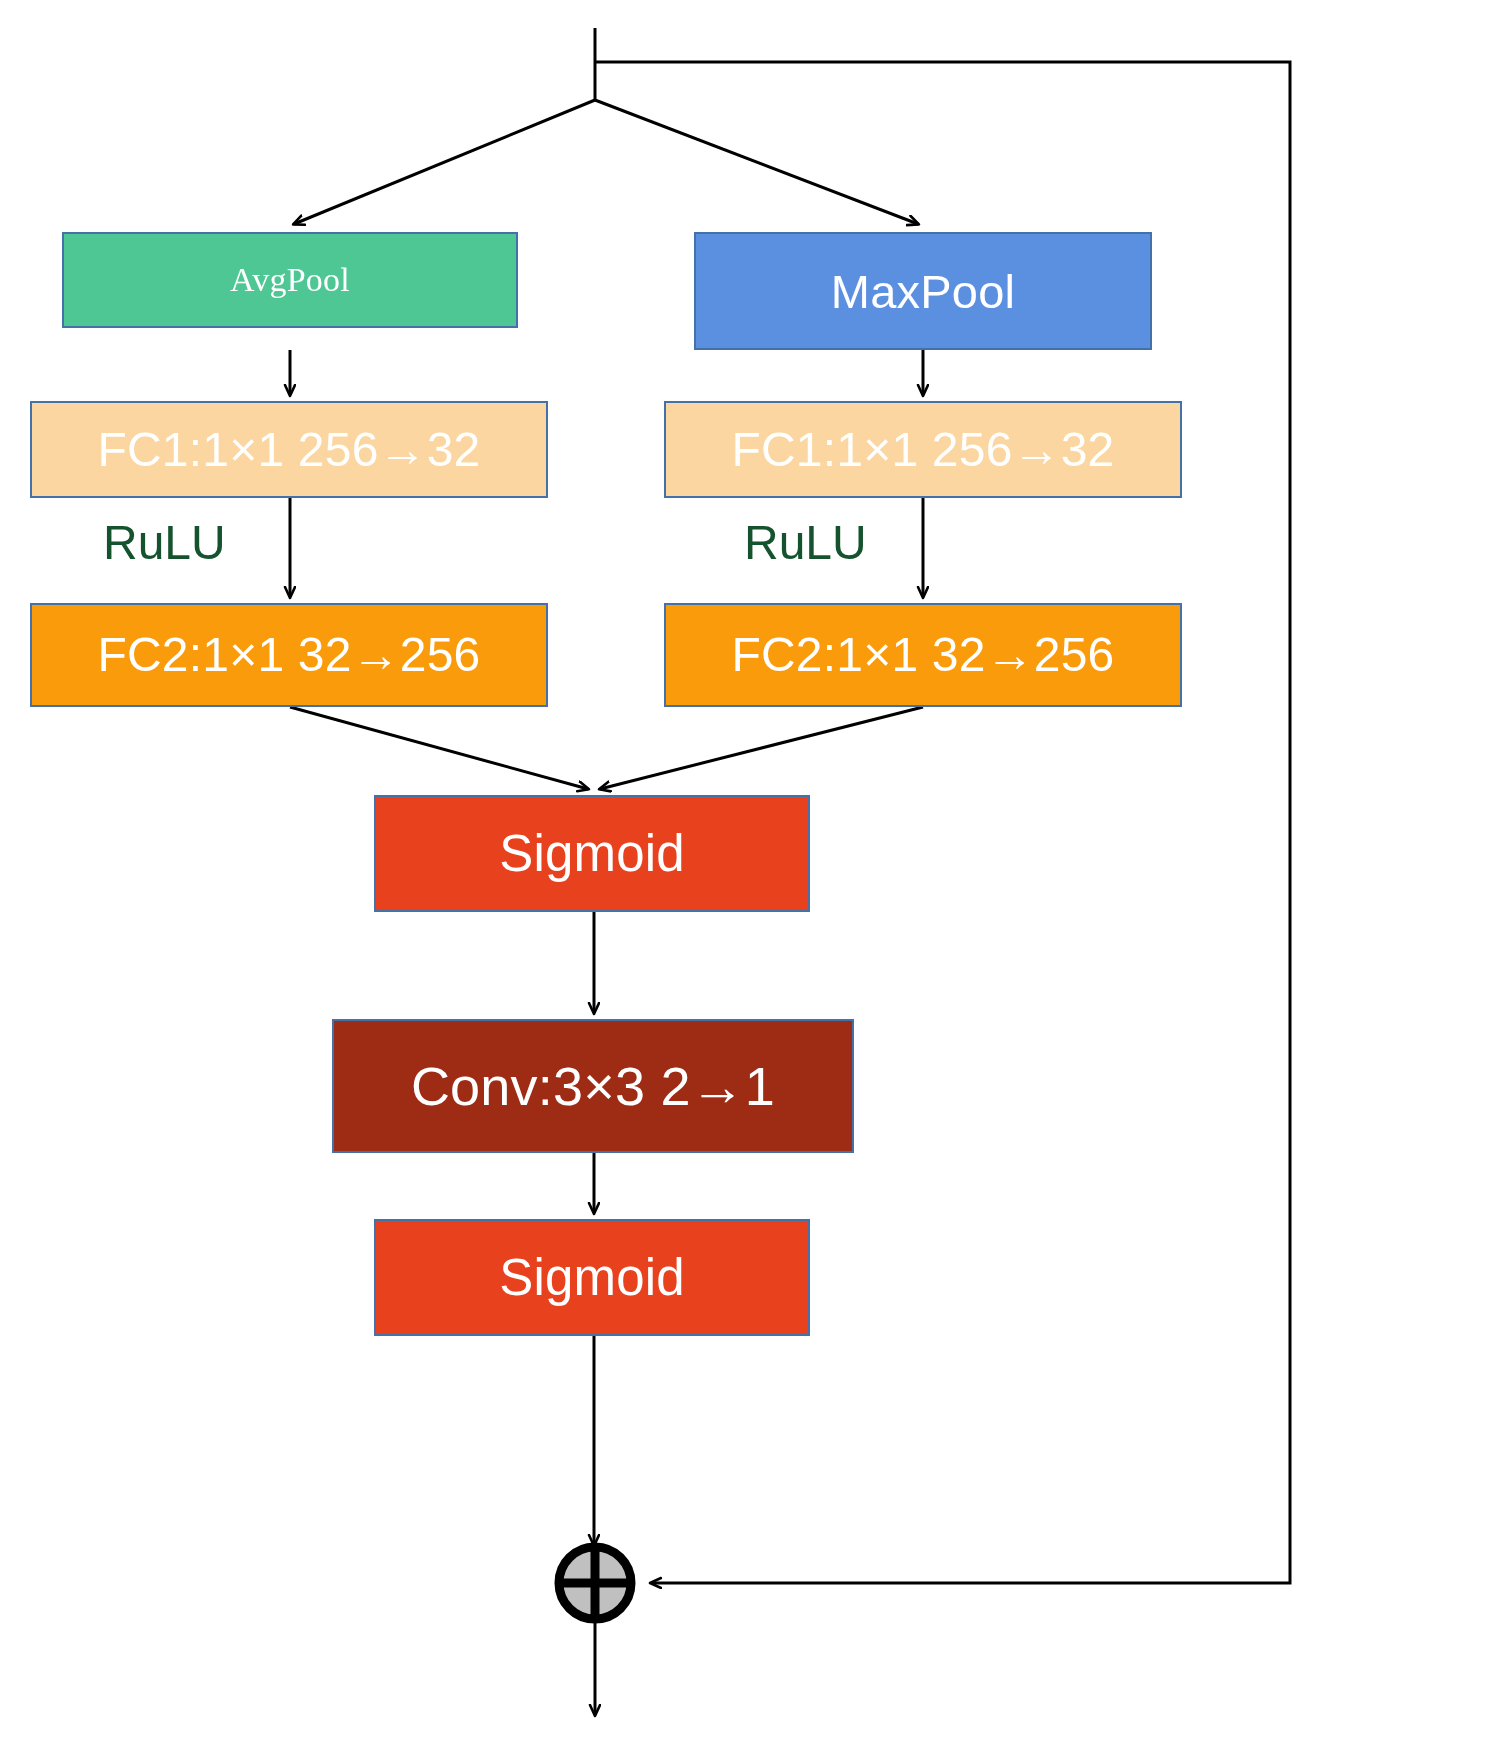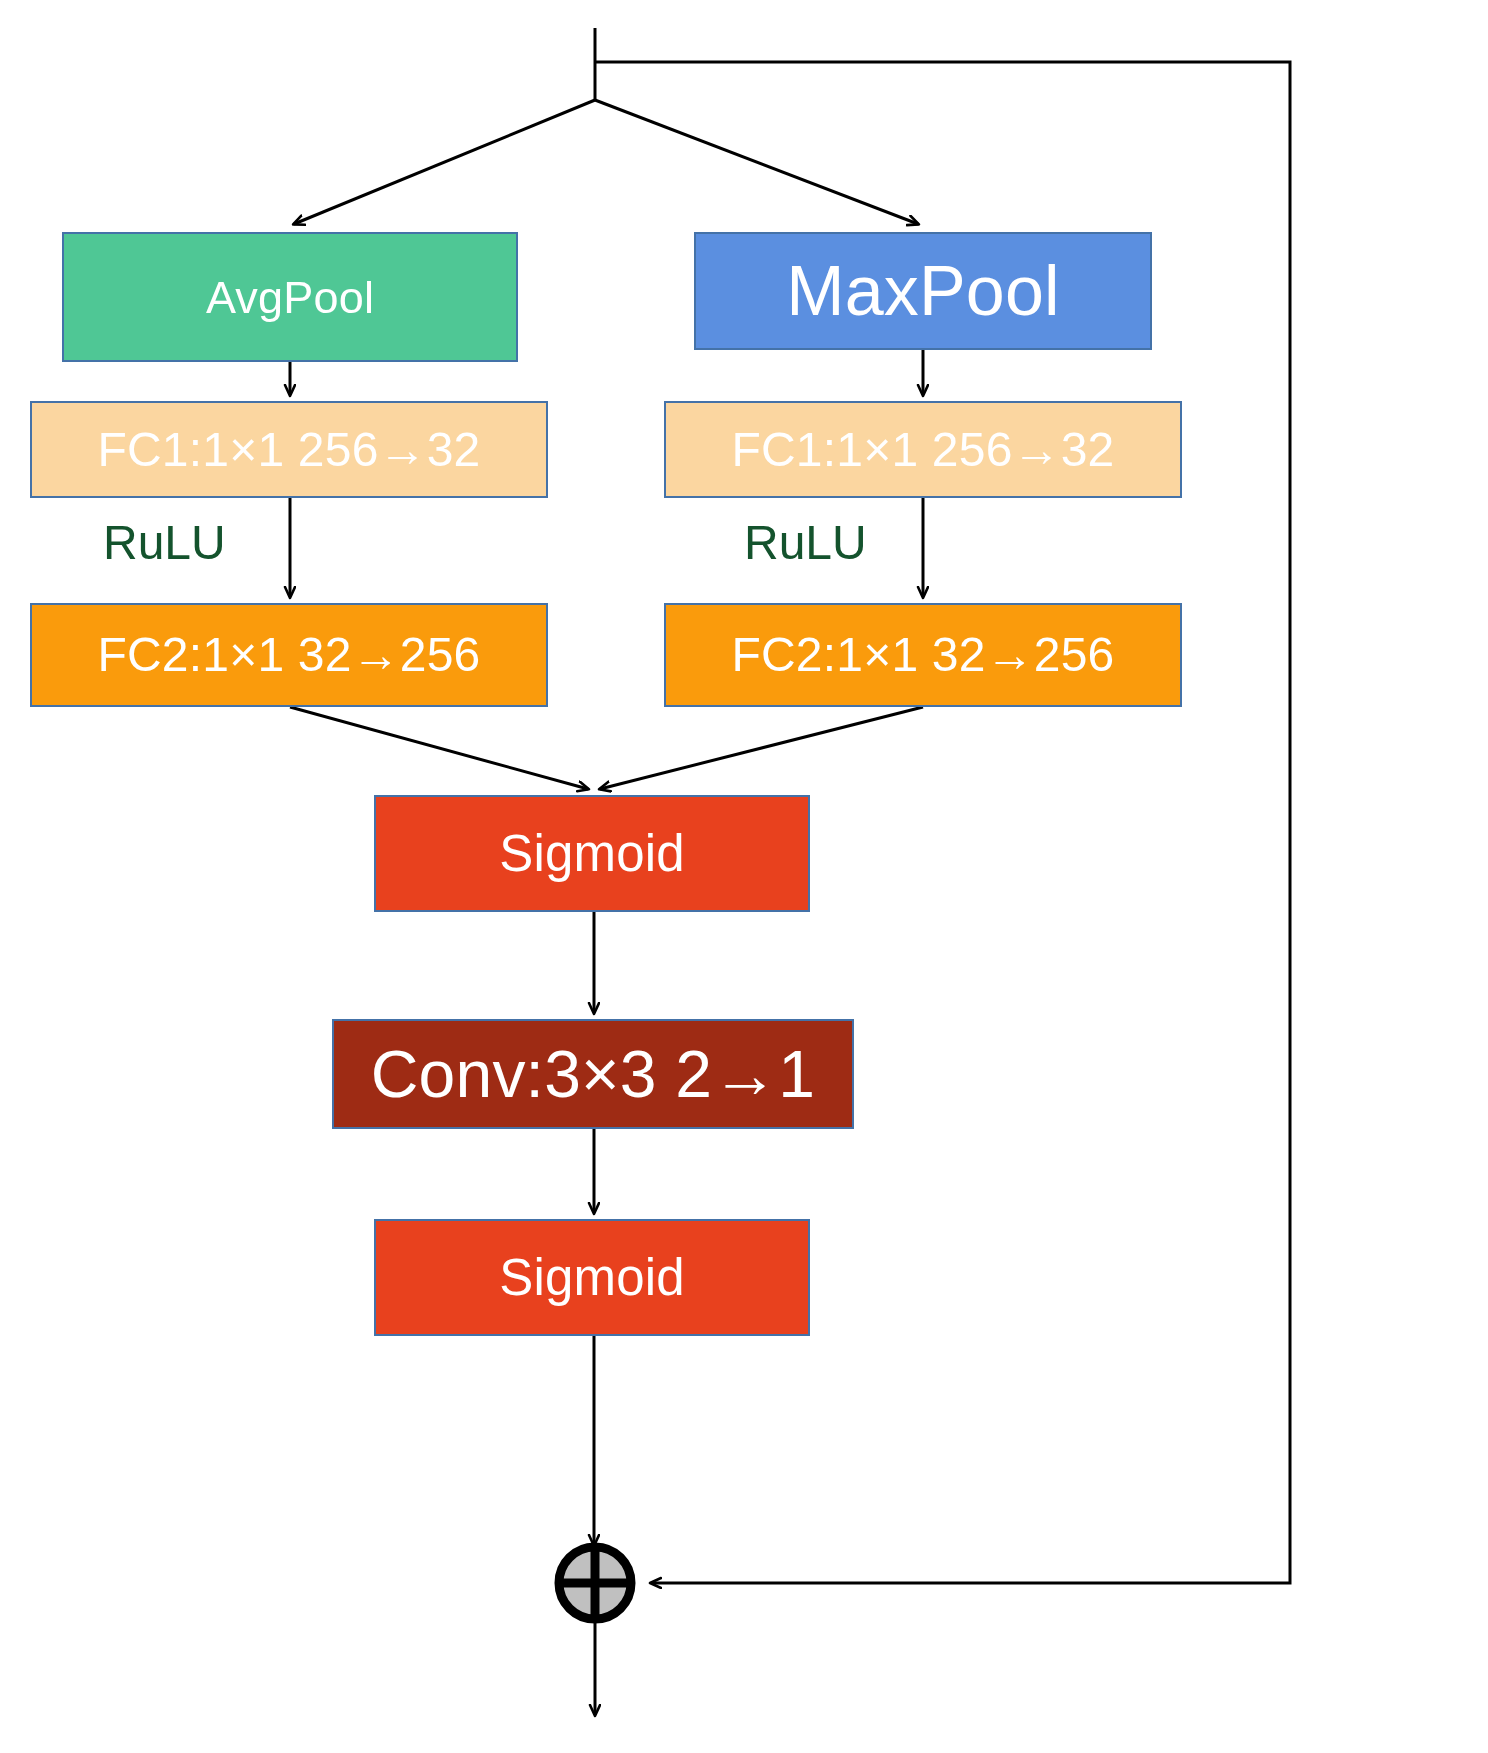--- a/index.html
+++ b/index.html
@@ -40,28 +40,28 @@
   }
   .edge-label {
     position: absolute;
     color: #14532d;
     background: transparent;
     white-space: nowrap;
     line-height: 1;
   }
 
   
-  #n-avgpool   { left: 62px;  top: 232px;  width: 456px; height: 130px; font-size: 45px; background: #4FC795; }
-  #n-maxpool   { left: 694px; top: 232px;  width: 458px; height: 118px; font-size: 70px; background: #5B8FE0; }
+  #n-avgpool   { left: 62px;  top: 232px;  width: 456px; height: 96px; font-size: 34px; background: #4FC795; font-family: Liberation Serif, serif; }
+  #n-maxpool   { left: 694px; top: 232px;  width: 458px; height: 118px; font-size: 47px; background: #5B8FE0; }
   #n-fc1-left  { left: 30px;  top: 401px;  width: 518px; height: 97px;  font-size: 48px; background: #FBD6A0; }
   #n-fc1-right { left: 664px; top: 401px;  width: 518px; height: 97px;  font-size: 48px; background: #FBD6A0; }
   #n-fc2-left  { left: 30px;  top: 603px;  width: 518px; height: 104px; font-size: 48px; background: #FA9B0C; }
   #n-fc2-right { left: 664px; top: 603px;  width: 518px; height: 104px; font-size: 48px; background: #FA9B0C; }
   #n-sigmoid-1 { left: 374px; top: 795px;  width: 436px; height: 117px; font-size: 51px; background: #E8411E; }
-  #n-conv      { left: 332px; top: 1019px; width: 522px; height: 110px; font-size: 66px; background: #9E2B14; }
+  #n-conv      { left: 332px; top: 1019px; width: 522px; height: 134px; font-size: 54px; background: #9E2B14; }
   #n-sigmoid-2 { left: 374px; top: 1219px; width: 436px; height: 117px; font-size: 51px; background: #E8411E; }
 
   #lbl-relu-left  { left: 103px; top: 519px; font-size: 48px; }
   #lbl-relu-right { left: 744px; top: 519px; font-size: 48px; }
 </style>
 </head>
 <body>
 
 <div id="canvas">
 

